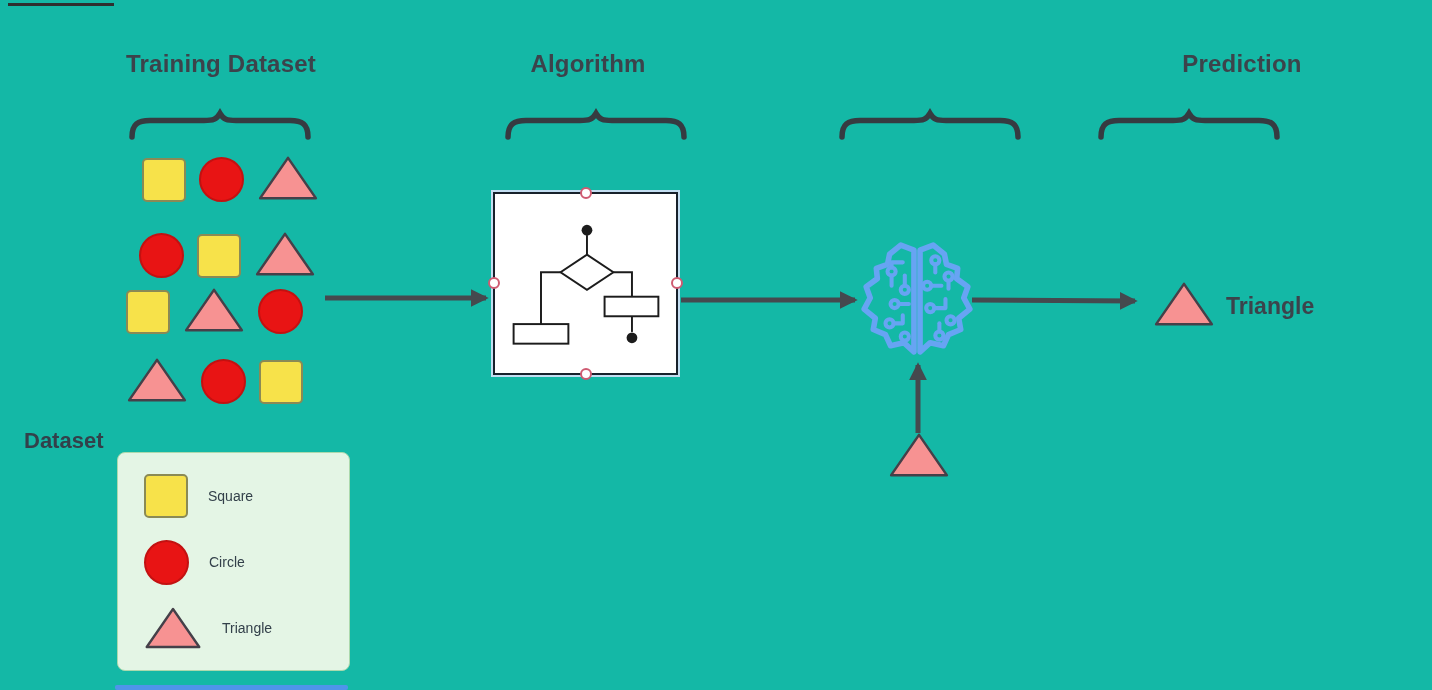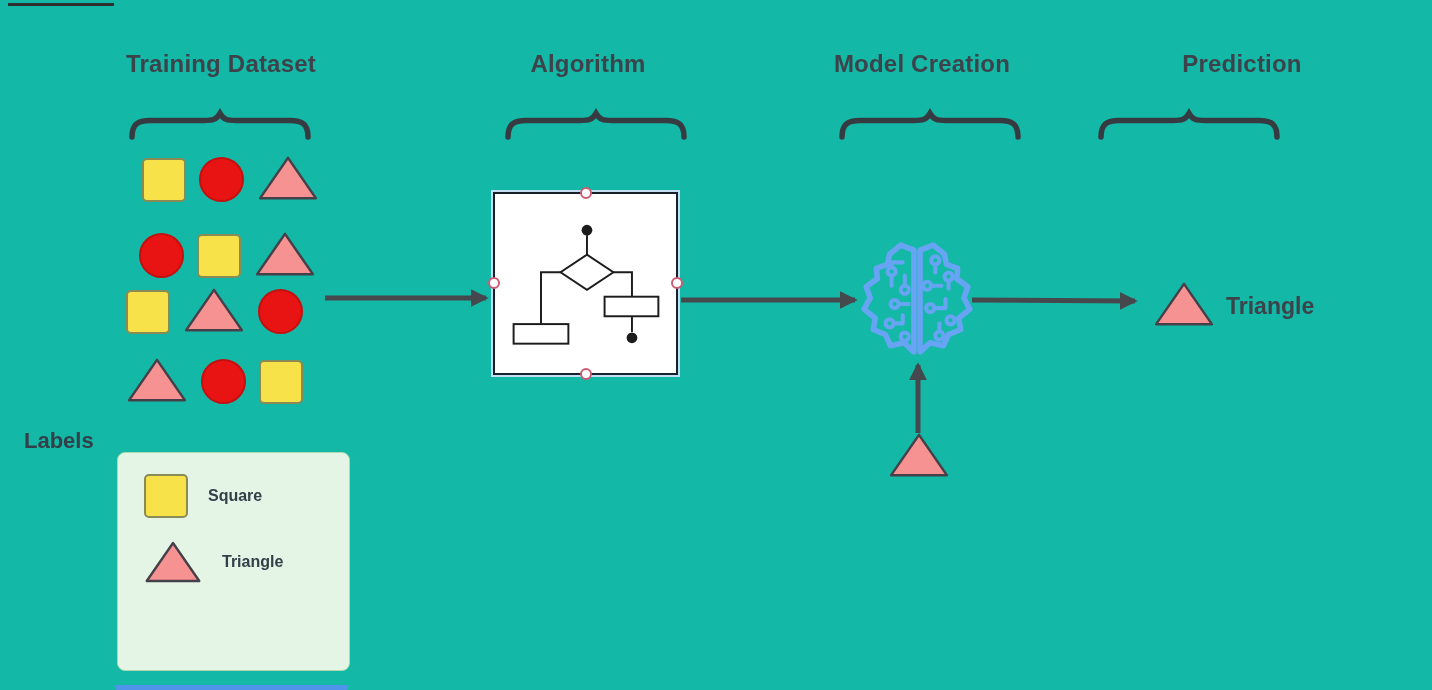--- a/index.html
+++ b/index.html
@@ -26,21 +26,21 @@
   .t-row:nth-child(2){top:76px;left:15px;}
   .t-row:nth-child(3){top:132px;left:2px;}
   .t-row:nth-child(4){top:202px;left:2px;}
   
   .legend-title{position:absolute;left:24px;top:428px;font-size:22px;font-weight:bold;color:var(--text);}
   .legend{position:absolute;left:117px;top:452px;width:233px;height:219px;box-sizing:border-box;
           background:var(--legend-bg);border:1.5px solid var(--legend-border);border-radius:8px;
           padding:20px 0 0 26px;}
   .lg-row{display:flex;align-items:center;gap:20px;height:46px;margin-bottom:20px;}
   .lg-row svg.tri{width:58px;height:46px;}
-  .lg-label{font-size:16px;font-weight:bold;color:var(--text);}
+  .lg-label{font-size:14px;font-weight:normal;color:var(--text);}
   
   .algo-box{position:absolute;left:493px;top:192px;width:185px;height:183px;box-sizing:border-box;
             background:#fff;border:2.5px solid var(--box-border);outline:2px solid var(--box-outline);}
   .algo-box svg{display:block;width:100%;height:100%;}
   .fc-ink{stroke:var(--flowchart-ink);stroke-width:2;fill:none;}
   .fc-fill{fill:var(--flowchart-ink);}
   .fc-node{fill:#fff;stroke:var(--flowchart-ink);stroke-width:2;}
   .cpoint{position:absolute;width:12px;height:12px;border-radius:50%;background:#fff;box-sizing:border-box;
           border:2px solid var(--connection-point);}
   .cp-top{left:calc(50% - 6px);top:-7px;}
@@ -65,21 +65,20 @@
 </style>
 </head>
 <body>
 
 <div class="canvas">
 
   <div class="topline"></div>
 
   <div class="hdr" style="left:221px">Training Dataset</div>
   <div class="hdr" style="left:588px">Algorithm</div>
-  <div class="hdr" style="left:922px">Model Creation</div>
   <div class="hdr" style="left:1242px">Prediction</div>
 
   <svg class="brace" style="left:128px" width="184" height="28">
       <path d="M4,26 C4,13 10,9.5 22,9.5 L76,9.5 C85,9.5 88.5,8.5 92,2.5 C95.5,8.5 99,9.5 108,9.5 L162,9.5 C174,9.5 180,13 180,26"></path>
     </svg>
   <svg class="brace" style="left:504px" width="184" height="28">
       <path d="M4,26 C4,13 10,9.5 22,9.5 L76,9.5 C85,9.5 88.5,8.5 92,2.5 C95.5,8.5 99,9.5 108,9.5 L162,9.5 C174,9.5 180,13 180,26"></path>
     </svg>
   <svg class="brace" style="left:838px" width="184" height="28">
       <path d="M4,26 C4,13 10,9.5 22,9.5 L76,9.5 C85,9.5 88.5,8.5 92,2.5 C95.5,8.5 99,9.5 108,9.5 L162,9.5 C174,9.5 180,13 180,26"></path>
@@ -112,26 +111,30 @@
       </div>
       <div class="t-row">
         <svg viewBox="0 0 64 50" class="shp tri">
           <polygon points="32,4 61,46 3,46" class="tri-poly"></polygon>
         </svg>
         <div class="shp circle"></div>
         <div class="shp square"></div>
       </div>
     </div>
 
-  <div class="legend-title">Labels</div>
+  <div class="legend-title">Dataset</div>
   <div class="legend">
     <div>
         <div class="lg-row">
           <div class="shp square"></div>
           <span class="lg-label">Square</span>
+        </div>
+        <div class="lg-row">
+          <div class="shp circle"></div>
+          <span class="lg-label">Circle</span>
         </div>
         <div class="lg-row">
           <svg viewBox="0 0 64 50" class="shp tri">
             <polygon points="32,4 61,46 3,46" class="tri-poly"></polygon>
           </svg>
           <span class="lg-label">Triangle</span>
         </div>
       </div>
   </div>
 

